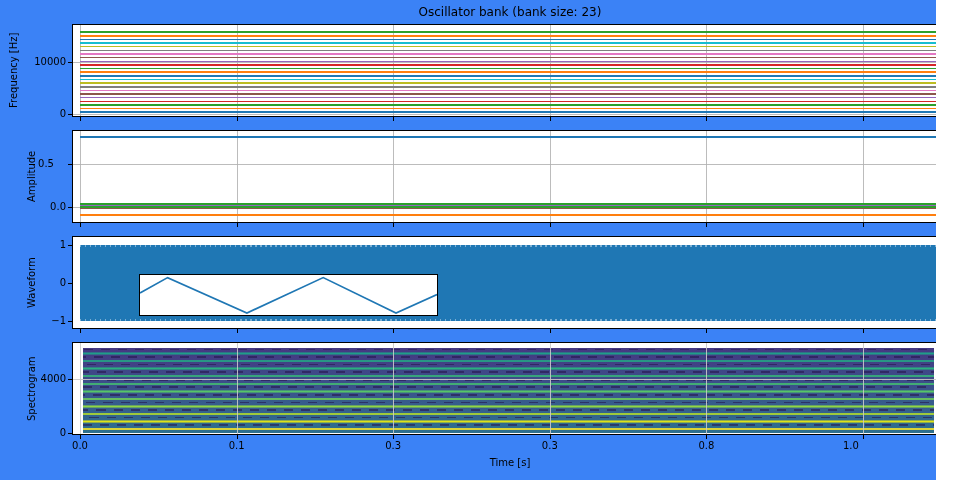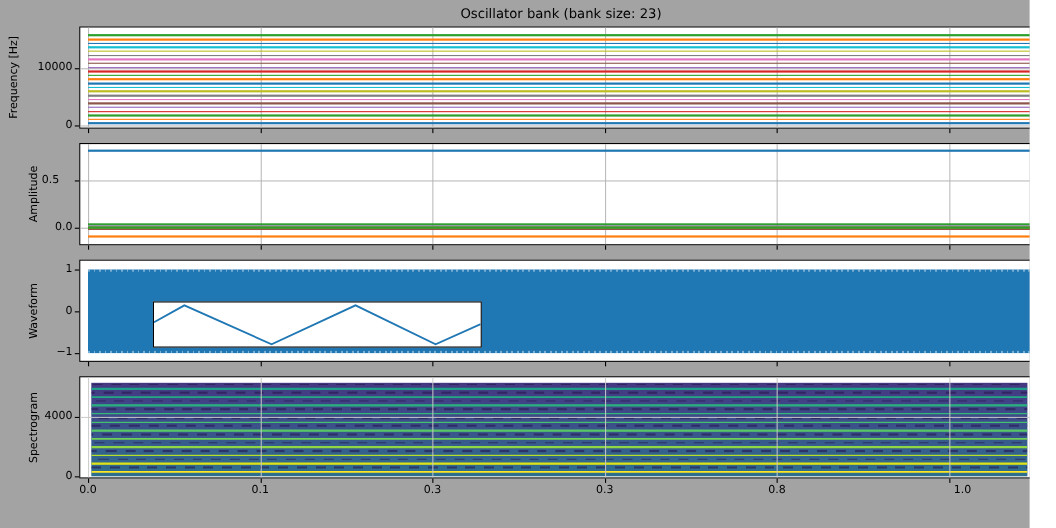--- a/index.html
+++ b/index.html
@@ -1,16 +1,16 @@
 <!DOCTYPE html>
 <html><head>
 <meta charset="utf-8">
 <style>
   html,body{margin:0;padding:0;background:#fff;}
-  #figure{position:relative;width:936px;height:480px;background:#a3a3a3;
+  #figure{position:relative;width:936px;height:480px;background:#3b82f6;
           font-family:"DejaVu Sans","Liberation Sans",sans-serif;color:#000;overflow:hidden;}
   .abs{position:absolute;}
   .title{left:72px;width:876px;top:5px;text-align:center;font-size:12px;}
   .xlabel{left:72px;width:876px;top:457px;text-align:center;font-size:10px;}
   .ylabel{width:14px;display:flex;align-items:center;justify-content:center;
           writing-mode:vertical-rl;transform:rotate(180deg);font-size:10px;white-space:nowrap;}
   .ylab0{left:6px;top:24px;height:93px;}
   .ylab1{left:24px;top:130px;height:93px;}
   .ylab2{left:24px;top:236px;height:93px;}
   .ylab3{left:24px;top:342px;height:93px;}
@@ -19,20 +19,21 @@
 </style>
 </head>
 <body>
 
 <div id="figure">
   <div class="abs title">Oscillator bank (bank size: 23)</div>
   <div class="abs ylabel ylab0">Frequency [Hz]</div>
   <div class="abs ylabel ylab1">Amplitude</div>
   <div class="abs ylabel ylab2">Waveform</div>
   <div class="abs ylabel ylab3">Spectrogram</div>
+  <div class="abs xlabel">Time [s]</div>
 <div class="abs panel" style="left: 72px; top: 24px; width: 876px; height: 93px;"></div>
     <div class="abs panel" style="left: 72px; top: 130px; width: 876px; height: 93px;"></div>
     <div class="abs panel" style="left: 72px; top: 236px; width: 876px; height: 93px;"></div>
     <div class="abs panel" style="left: 72px; top: 342px; width: 876px; height: 93px;"></div>
     <div class="abs" style="left: 80px; top: 25px; width: 1px; height: 91px; background: rgb(176, 176, 176); opacity: 0.85;"></div>
     <div class="abs" style="left: 236.6px; top: 25px; width: 1px; height: 91px; background: rgb(176, 176, 176); opacity: 0.85;"></div>
     <div class="abs" style="left: 393.2px; top: 25px; width: 1px; height: 91px; background: rgb(176, 176, 176); opacity: 0.85;"></div>
     <div class="abs" style="left: 549.8px; top: 25px; width: 1px; height: 91px; background: rgb(176, 176, 176); opacity: 0.85;"></div>
     <div class="abs" style="left: 706.4px; top: 25px; width: 1px; height: 91px; background: rgb(176, 176, 176); opacity: 0.85;"></div>
     <div class="abs" style="left: 863px; top: 25px; width: 1px; height: 91px; background: rgb(176, 176, 176); opacity: 0.85;"></div>
@@ -170,14 +171,14 @@
     <div class="abs" style="left: 236.6px; top: 435px; width: 1px; height: 4px; background: rgb(0, 0, 0);"></div>
     <div class="abs" style="left: 393.2px; top: 435px; width: 1px; height: 4px; background: rgb(0, 0, 0);"></div>
     <div class="abs" style="left: 549.8px; top: 435px; width: 1px; height: 4px; background: rgb(0, 0, 0);"></div>
     <div class="abs" style="left: 706.4px; top: 435px; width: 1px; height: 4px; background: rgb(0, 0, 0);"></div>
     <div class="abs" style="left: 863px; top: 435px; width: 1px; height: 4px; background: rgb(0, 0, 0);"></div>
     <div class="abs ticklab" style="left: 60px; top: 440px; width: 40px; text-align: center;">0.0</div>
     <div class="abs ticklab" style="left: 216.6px; top: 440px; width: 40px; text-align: center;">0.1</div>
     <div class="abs ticklab" style="left: 373.2px; top: 440px; width: 40px; text-align: center;">0.3</div>
     <div class="abs ticklab" style="left: 529.8px; top: 440px; width: 40px; text-align: center;">0.3</div>
     <div class="abs ticklab" style="left: 686.4px; top: 440px; width: 40px; text-align: center;">0.8</div>
-    <div class="abs ticklab" style="left: 843px; top: 440px; width: 40px; text-align: right;">1.0</div>
+    <div class="abs ticklab" style="left: 843px; top: 440px; width: 40px; text-align: left;">1.0</div>
   </div>
 
 </body></html>

